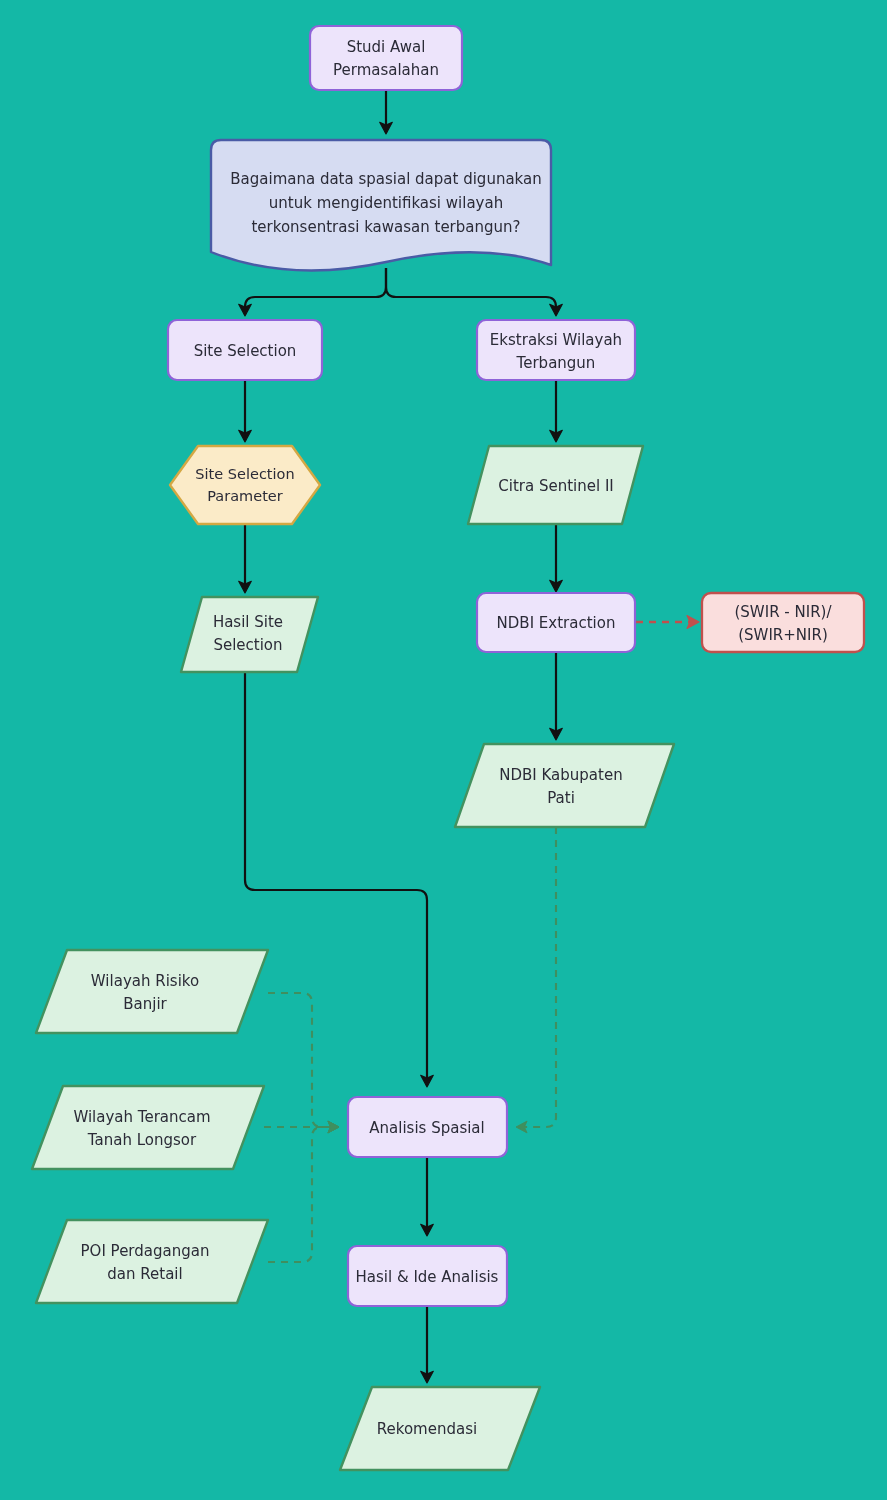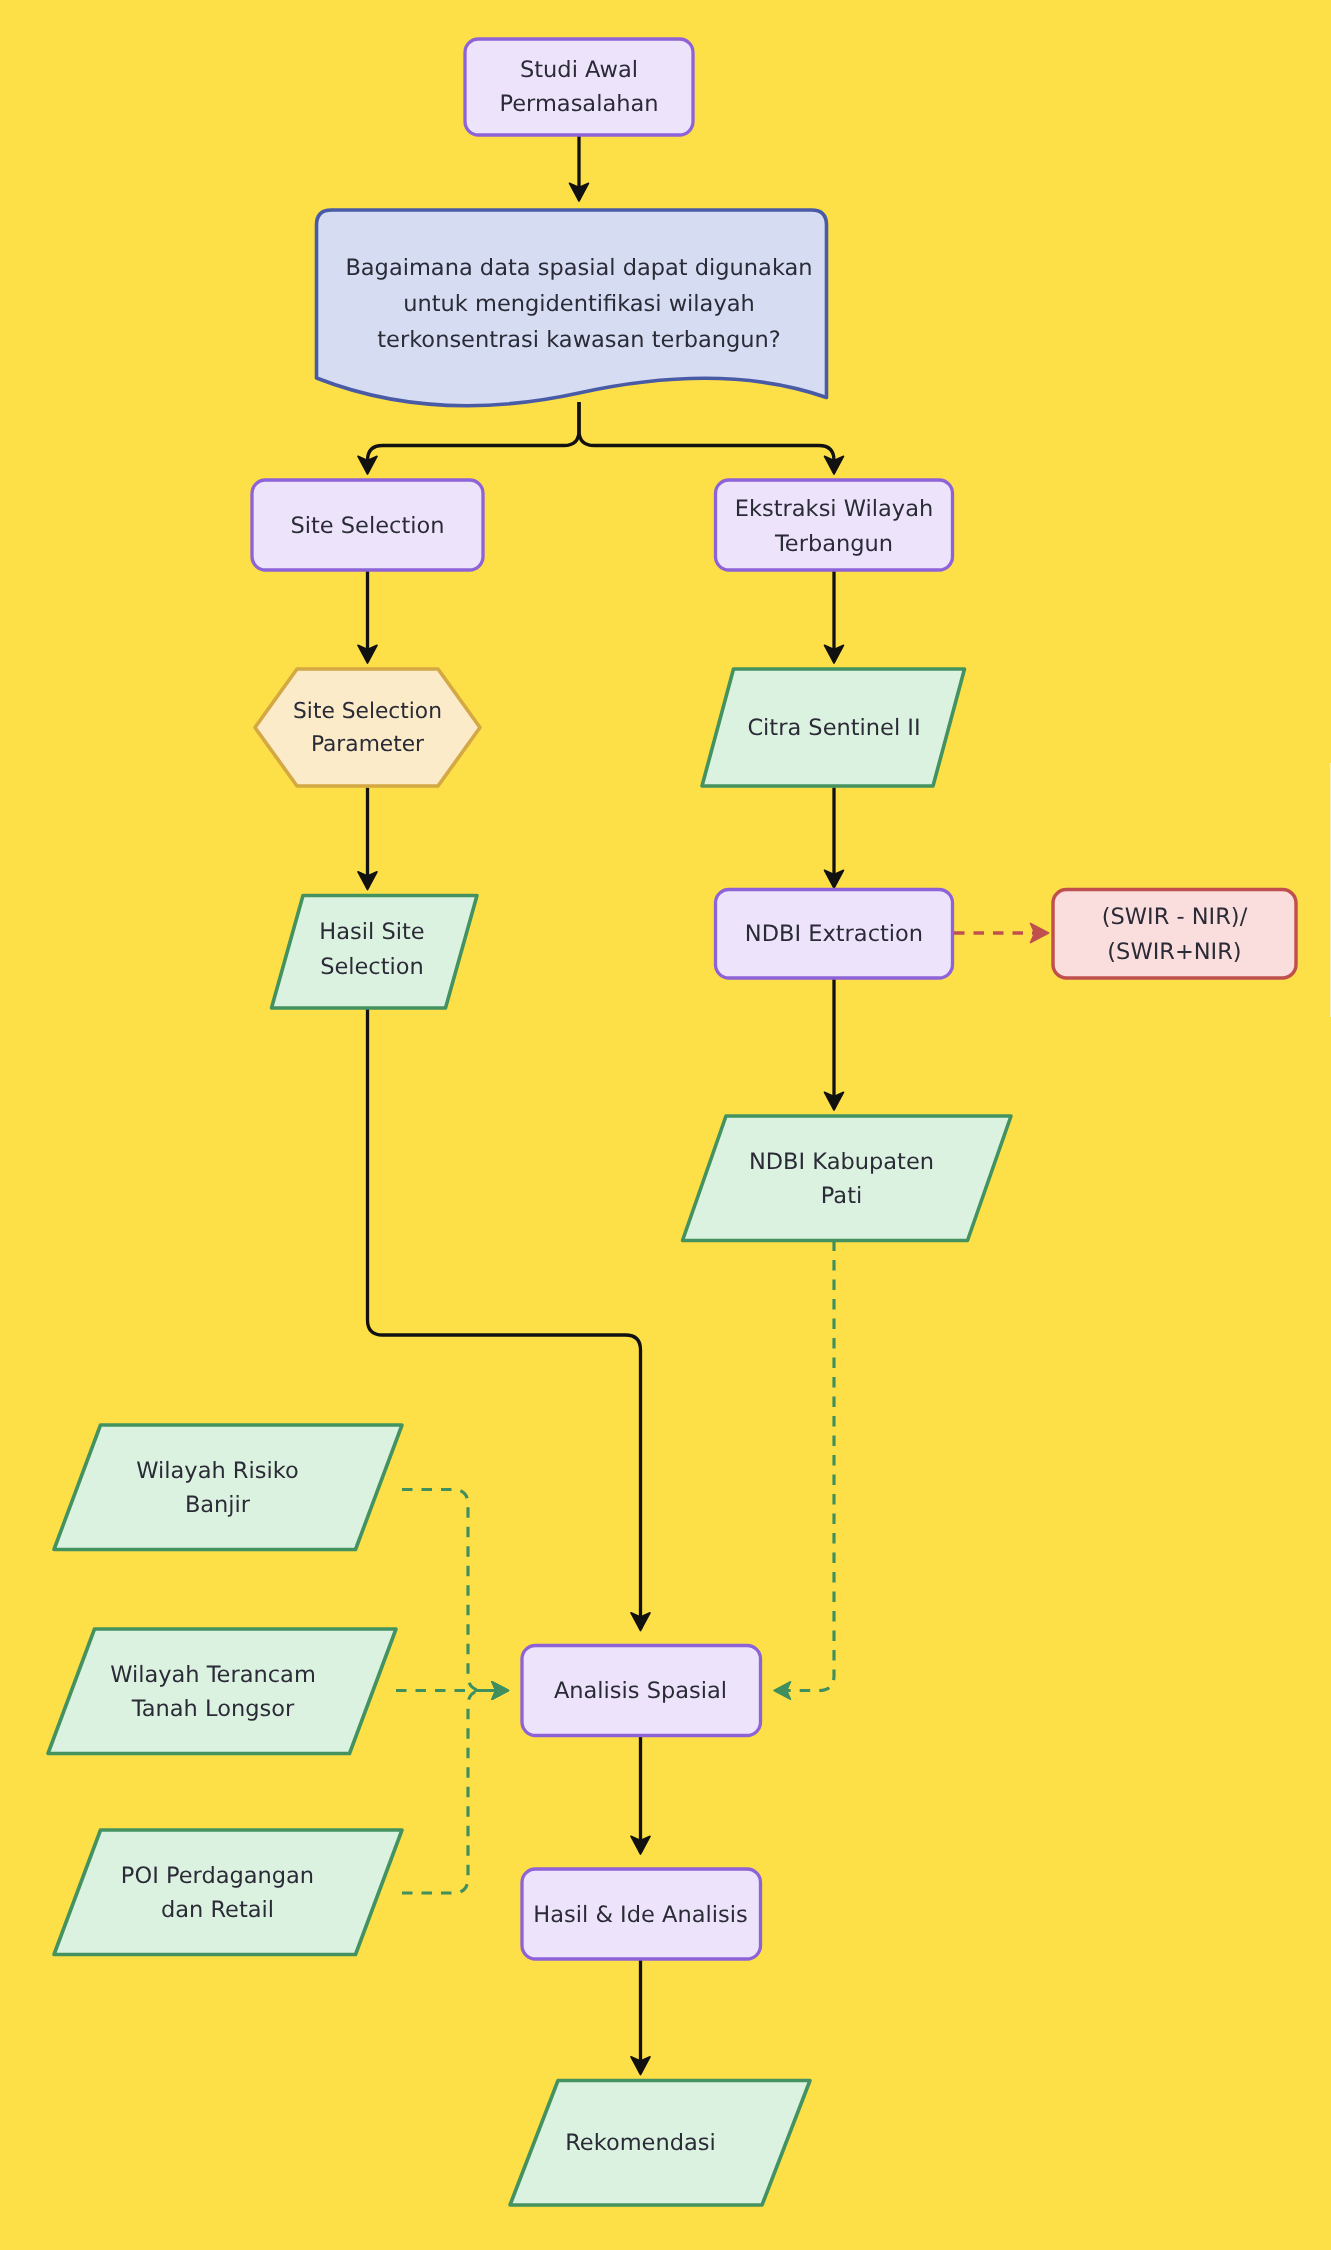--- a/index.html
+++ b/index.html
@@ -11,21 +11,21 @@
   body {
     width: 887px;
     height: 1500px;
     font-family: "DejaVu Sans", "Liberation Sans", sans-serif;
     overflow: hidden;
   }
   #diagram-root {
     position: relative;
     width: 887px;
     height: 1500px;
-    background: #fde047;
+    background: #14b8a6;
   }
   svg#flowchart {
     display: block;
     width: 887px;
     height: 1500px;
   }
   .node-text {
     font-family: "DejaVu Sans", "Liberation Sans", sans-serif;
     font-size: 15px;
     fill: #2b2b37;

